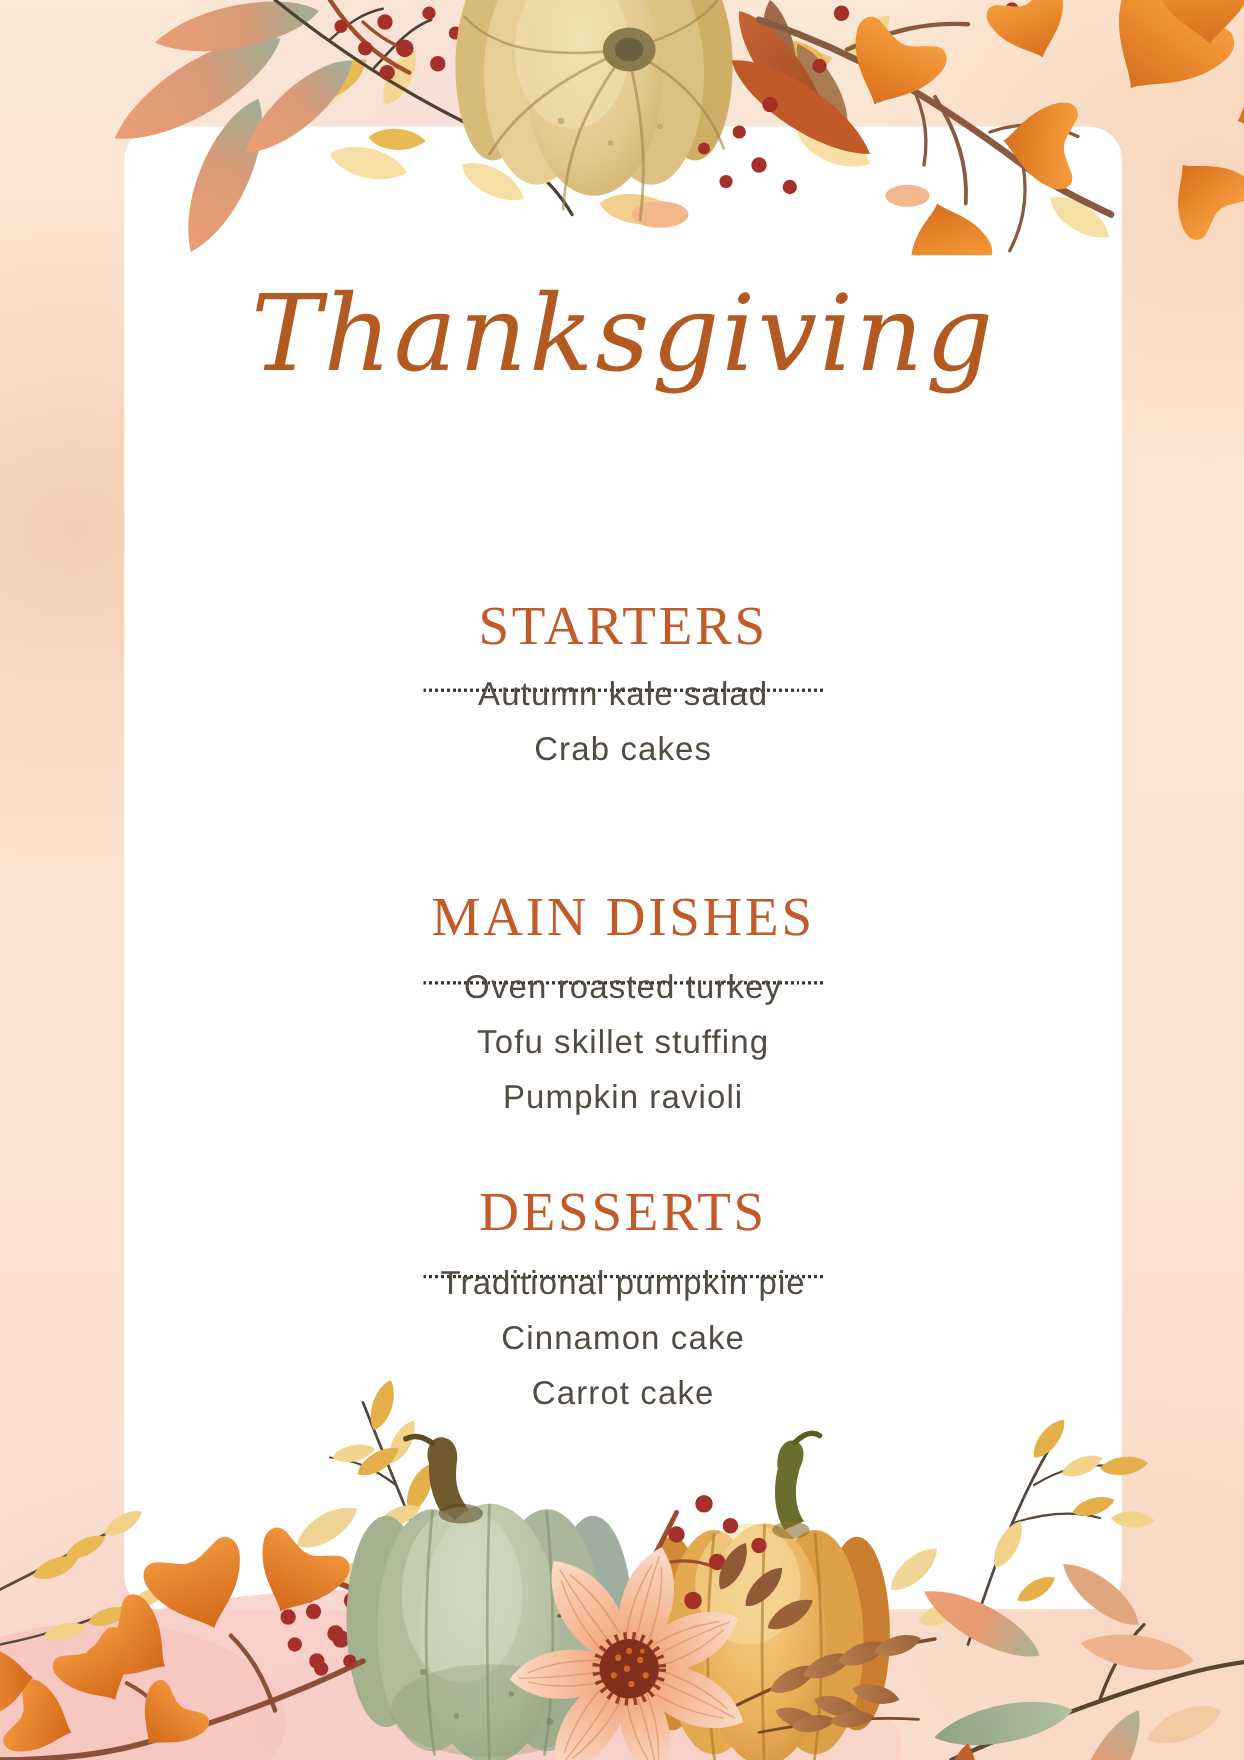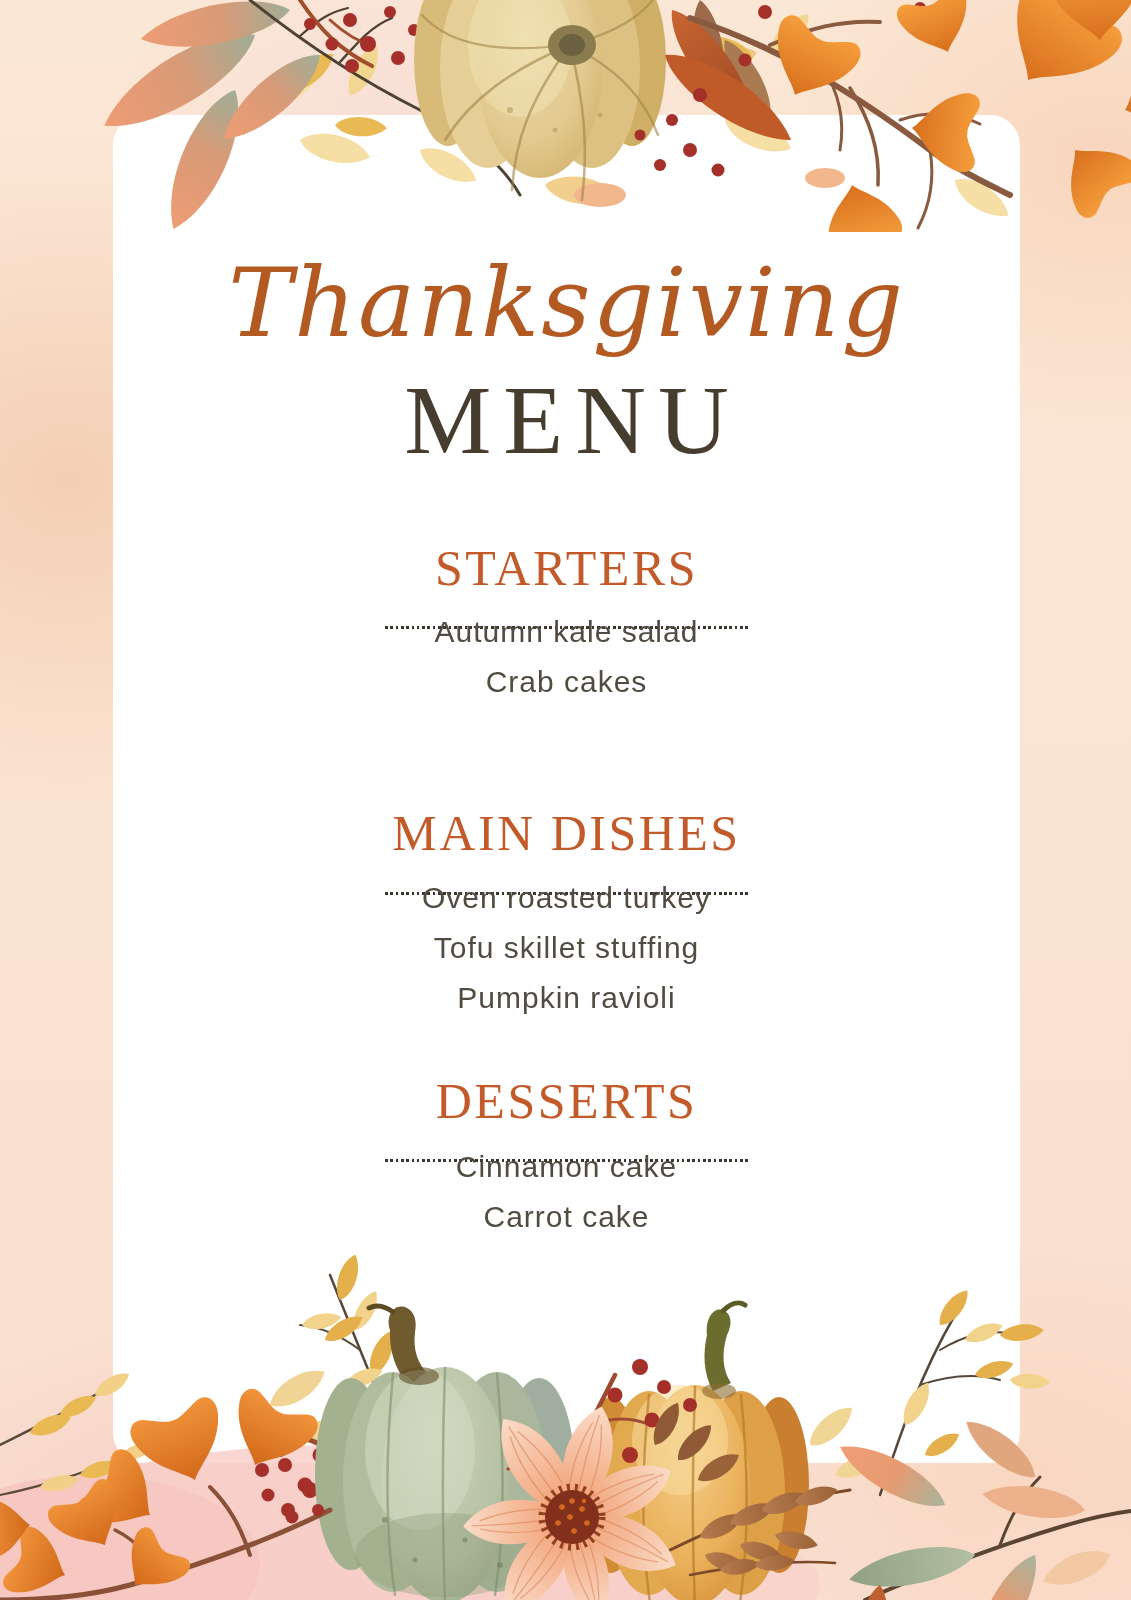--- a/index.html
+++ b/index.html
@@ -59,40 +59,40 @@
   .branch{fill:none;stroke-linecap:round;}
 </style>
 </head>
 <body>
 
 <div class="page">
   <div class="bg"></div>
 
   <div class="card">
     <div class="script-title">Thanksgiving</div>
-    <div class="caps-title">MENU</div>
 
     <div class="divider d1"></div>
     <h2 class="sec s1">STARTERS</h2>
     <div class="items i1">
       <div class="item">Autumn kale salad</div>
       <div class="item">Crab cakes</div>
     </div>
 
     <div class="divider d2"></div>
     <h2 class="sec s2">MAIN DISHES</h2>
     <div class="items i2">
       <div class="item">Oven roasted turkey</div>
       <div class="item">Tofu skillet stuffing</div>
       <div class="item">Pumpkin ravioli</div>
     </div>
 
     <div class="divider d3"></div>
     <h2 class="sec s3">DESSERTS</h2>
     <div class="items i3">
+      <div class="item">Traditional pumpkin pie</div>
       <div class="item">Cinnamon cake</div>
       <div class="item">Carrot cake</div>
     </div>
   </div>
 
   <svg class="deco top" width="1131" height="232" viewBox="0 0 1131 232" aria-hidden="true">
     <defs>
       <path id="leaf" d="M0 0 C 14 -18 58 -23 80 -2 C 58 20 14 18 0 0 Z"></path>
       <path id="fan" d="M0 0 C -7 -10 -30 -20 -37 -46 C -40 -58 -32 -66 -22 -61 C -13 -57 -5 -52 0 -53 C 5 -52 13 -57 22 -61 C 32 -66 40 -58 37 -46 C 30 -20 7 -10 0 0 Z"></path>
       <linearGradient id="gSalmon" x1="0" y1="0" x2="1" y2="0">

